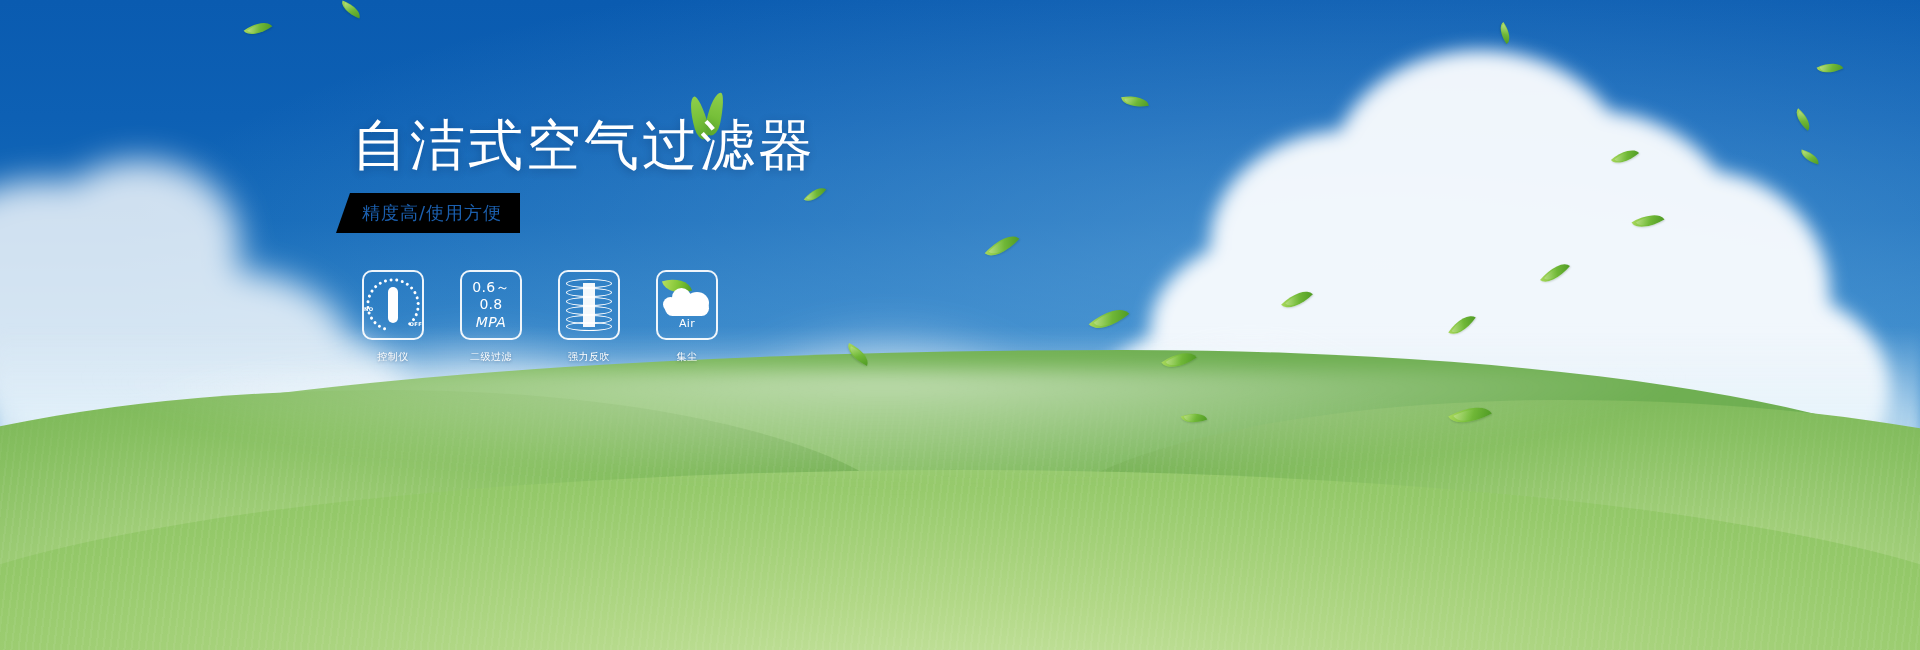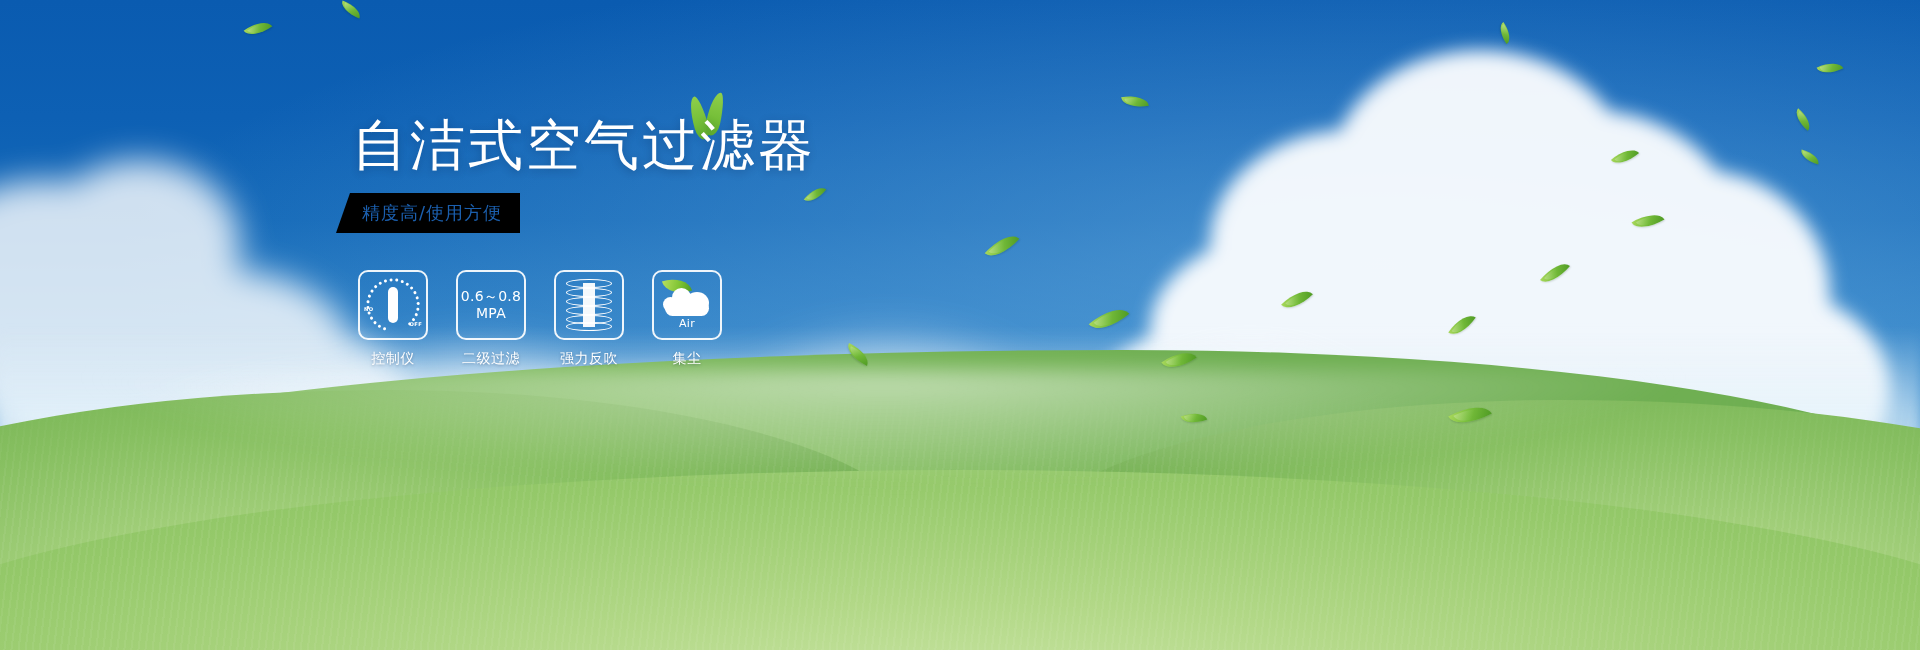--- a/index.html
+++ b/index.html
@@ -154,38 +154,38 @@
     padding-left:26px;
   }
 
   
   .features {
     position:absolute; left:358px; top:270px;
     display:flex; gap:28px;
   }
   .feature { width:70px; display:flex; flex-direction:column; align-items:center; }
   .feature .box {
-    width:70px; height:70px;
+    width:62px; height:70px;
     border:2px solid rgba(255,255,255,.92);
     border-radius:10px;
     display:flex; align-items:center; justify-content:center;
     position:relative;
   }
   .feature .cap {
     margin-top:10px;
-    font-size:14px; color:#ffffff; letter-spacing:.5px;
+    font-size:10px; color:#ffffff; letter-spacing:.5px;
     white-space:nowrap;
     text-shadow:0 1px 3px rgba(0,30,70,.35);
     text-align:right;
   }
   .feature .txt {
     color:#ffffff; font-size:14px; line-height:1.22; text-align:center;
     letter-spacing:.3px;
   }
-  .feature .txt .l2 { display:block; }
+  .feature .txt .l2 { display:block;font-style:italic; }
 
   
   .gauge { position:relative; width:56px; height:52px; }
   .gauge .needle {
     position:absolute; left:50%; top:8px; margin-left:-5px;
     width:10px; height:36px; background:#fff; border-radius:5px;
   }
   .gauge .dot {
     position:absolute; width:3.4px; height:3.4px; border-radius:50%;
     background:#fff; left:50%; top:50%;

